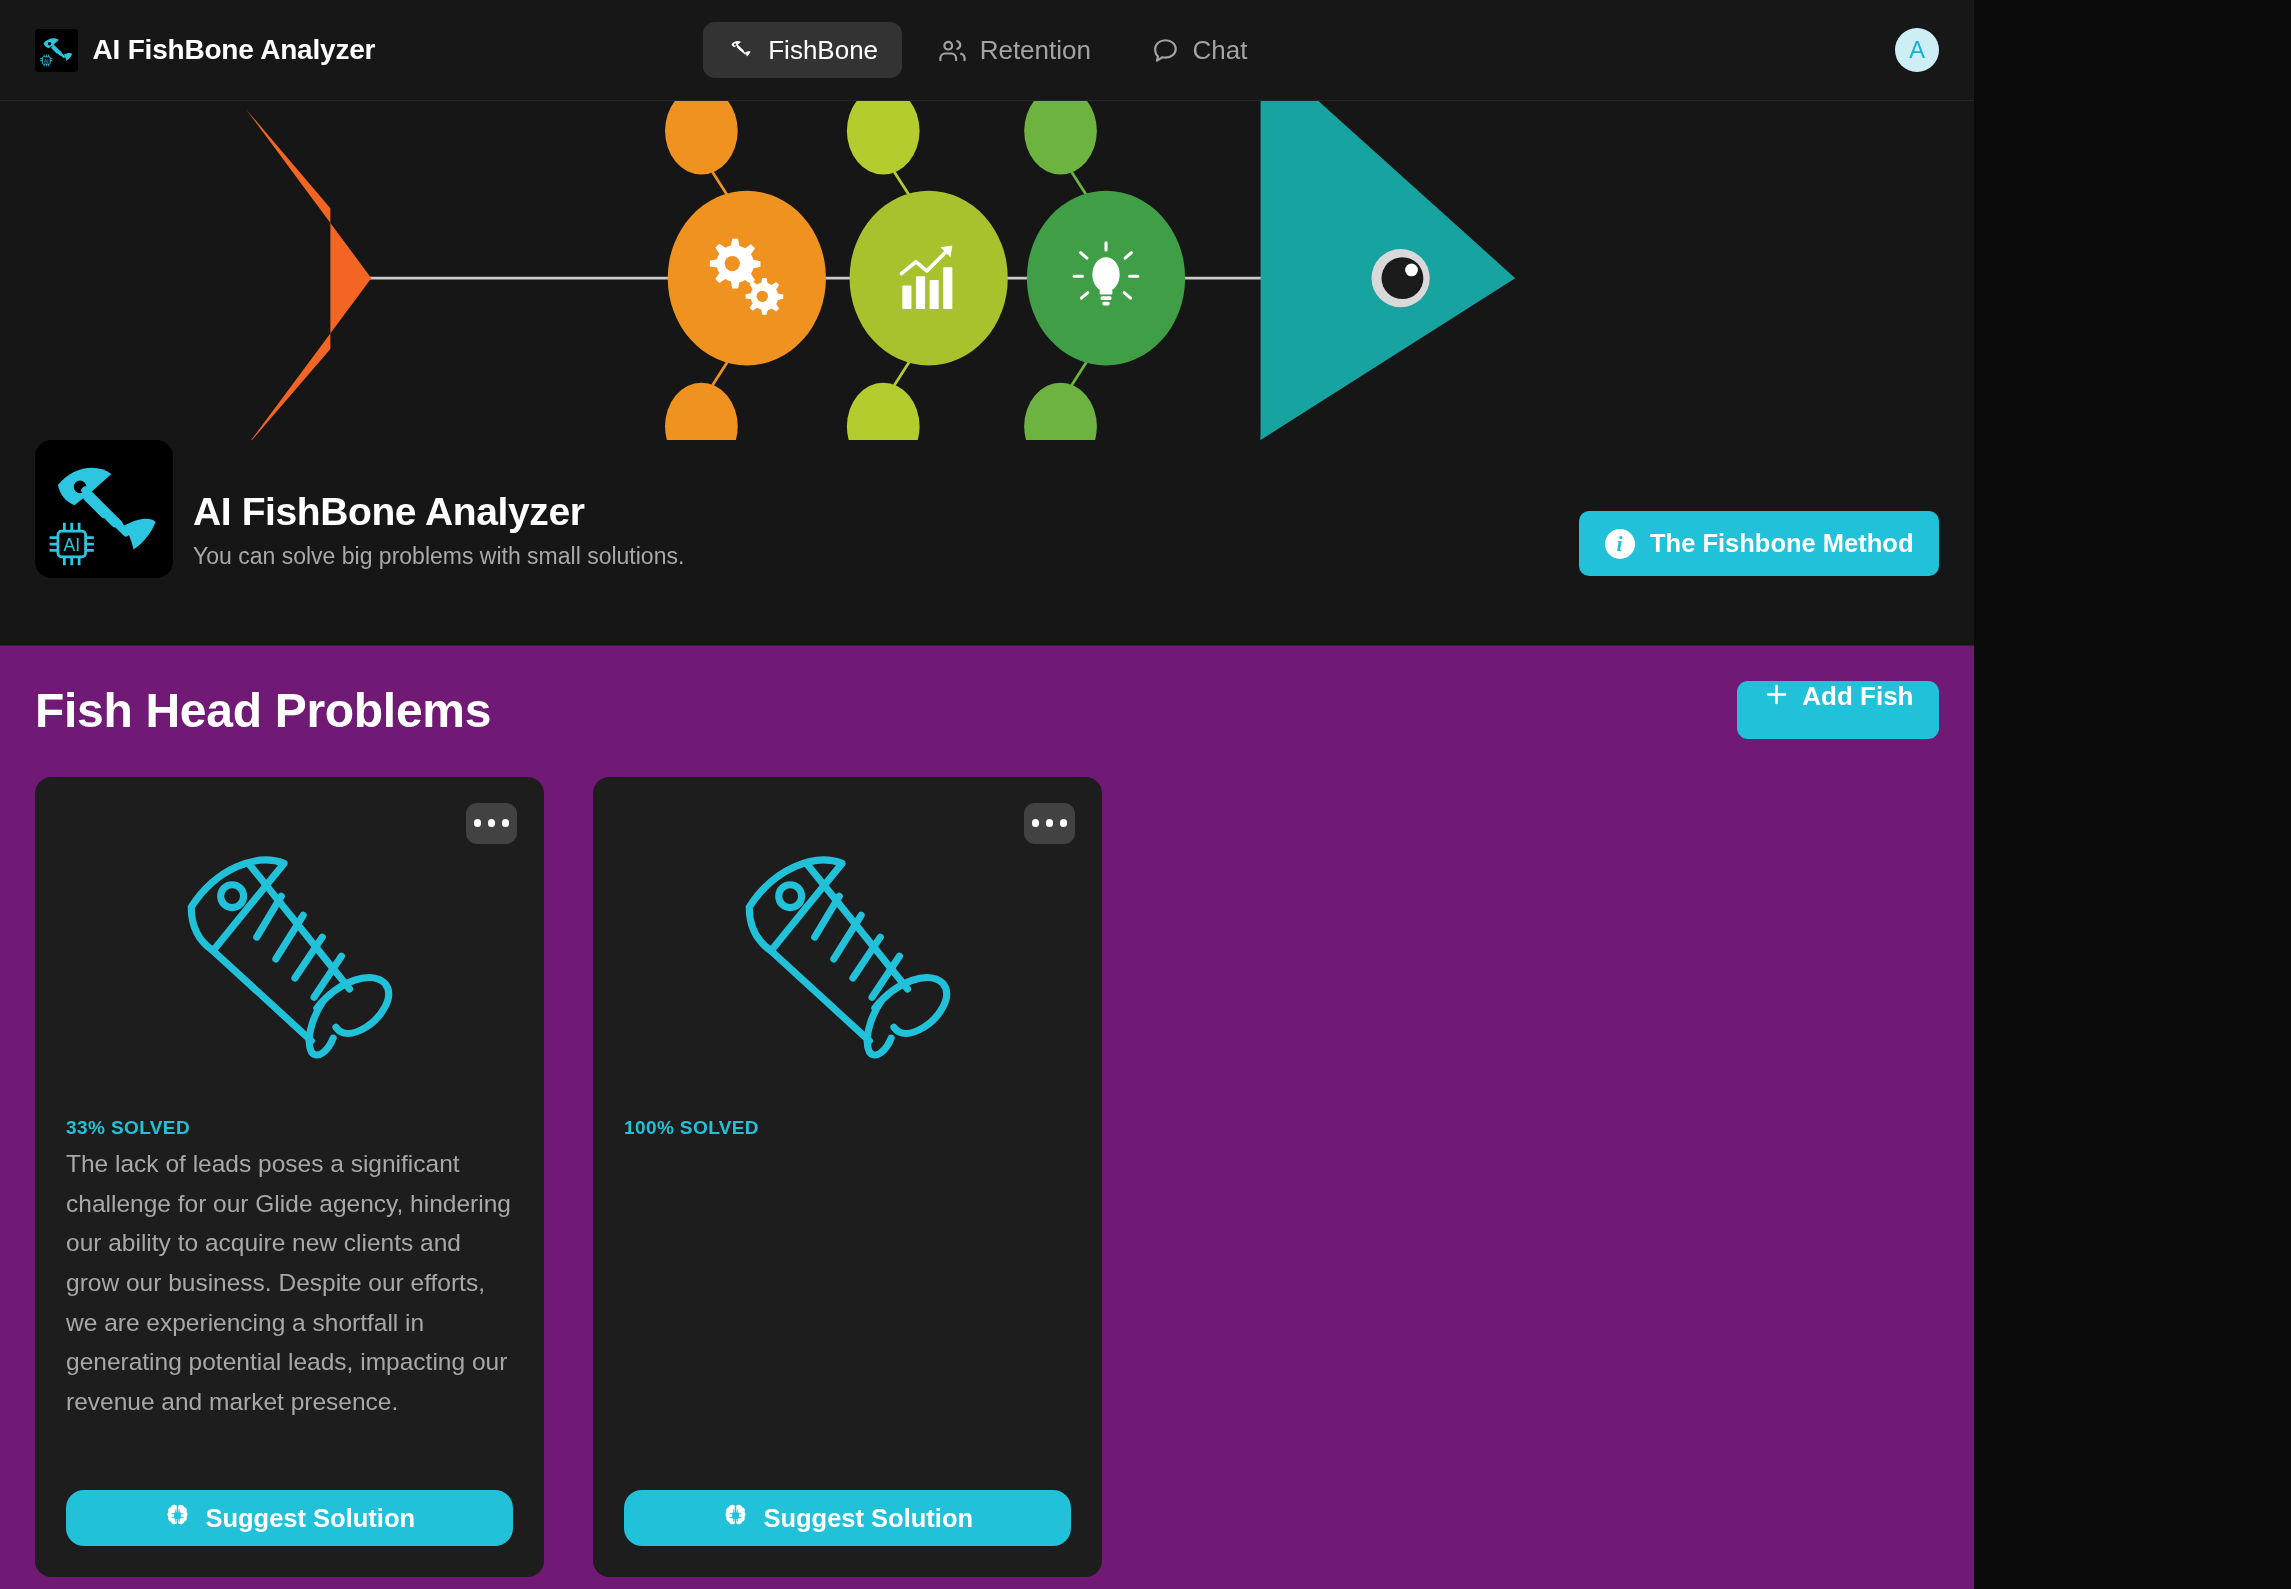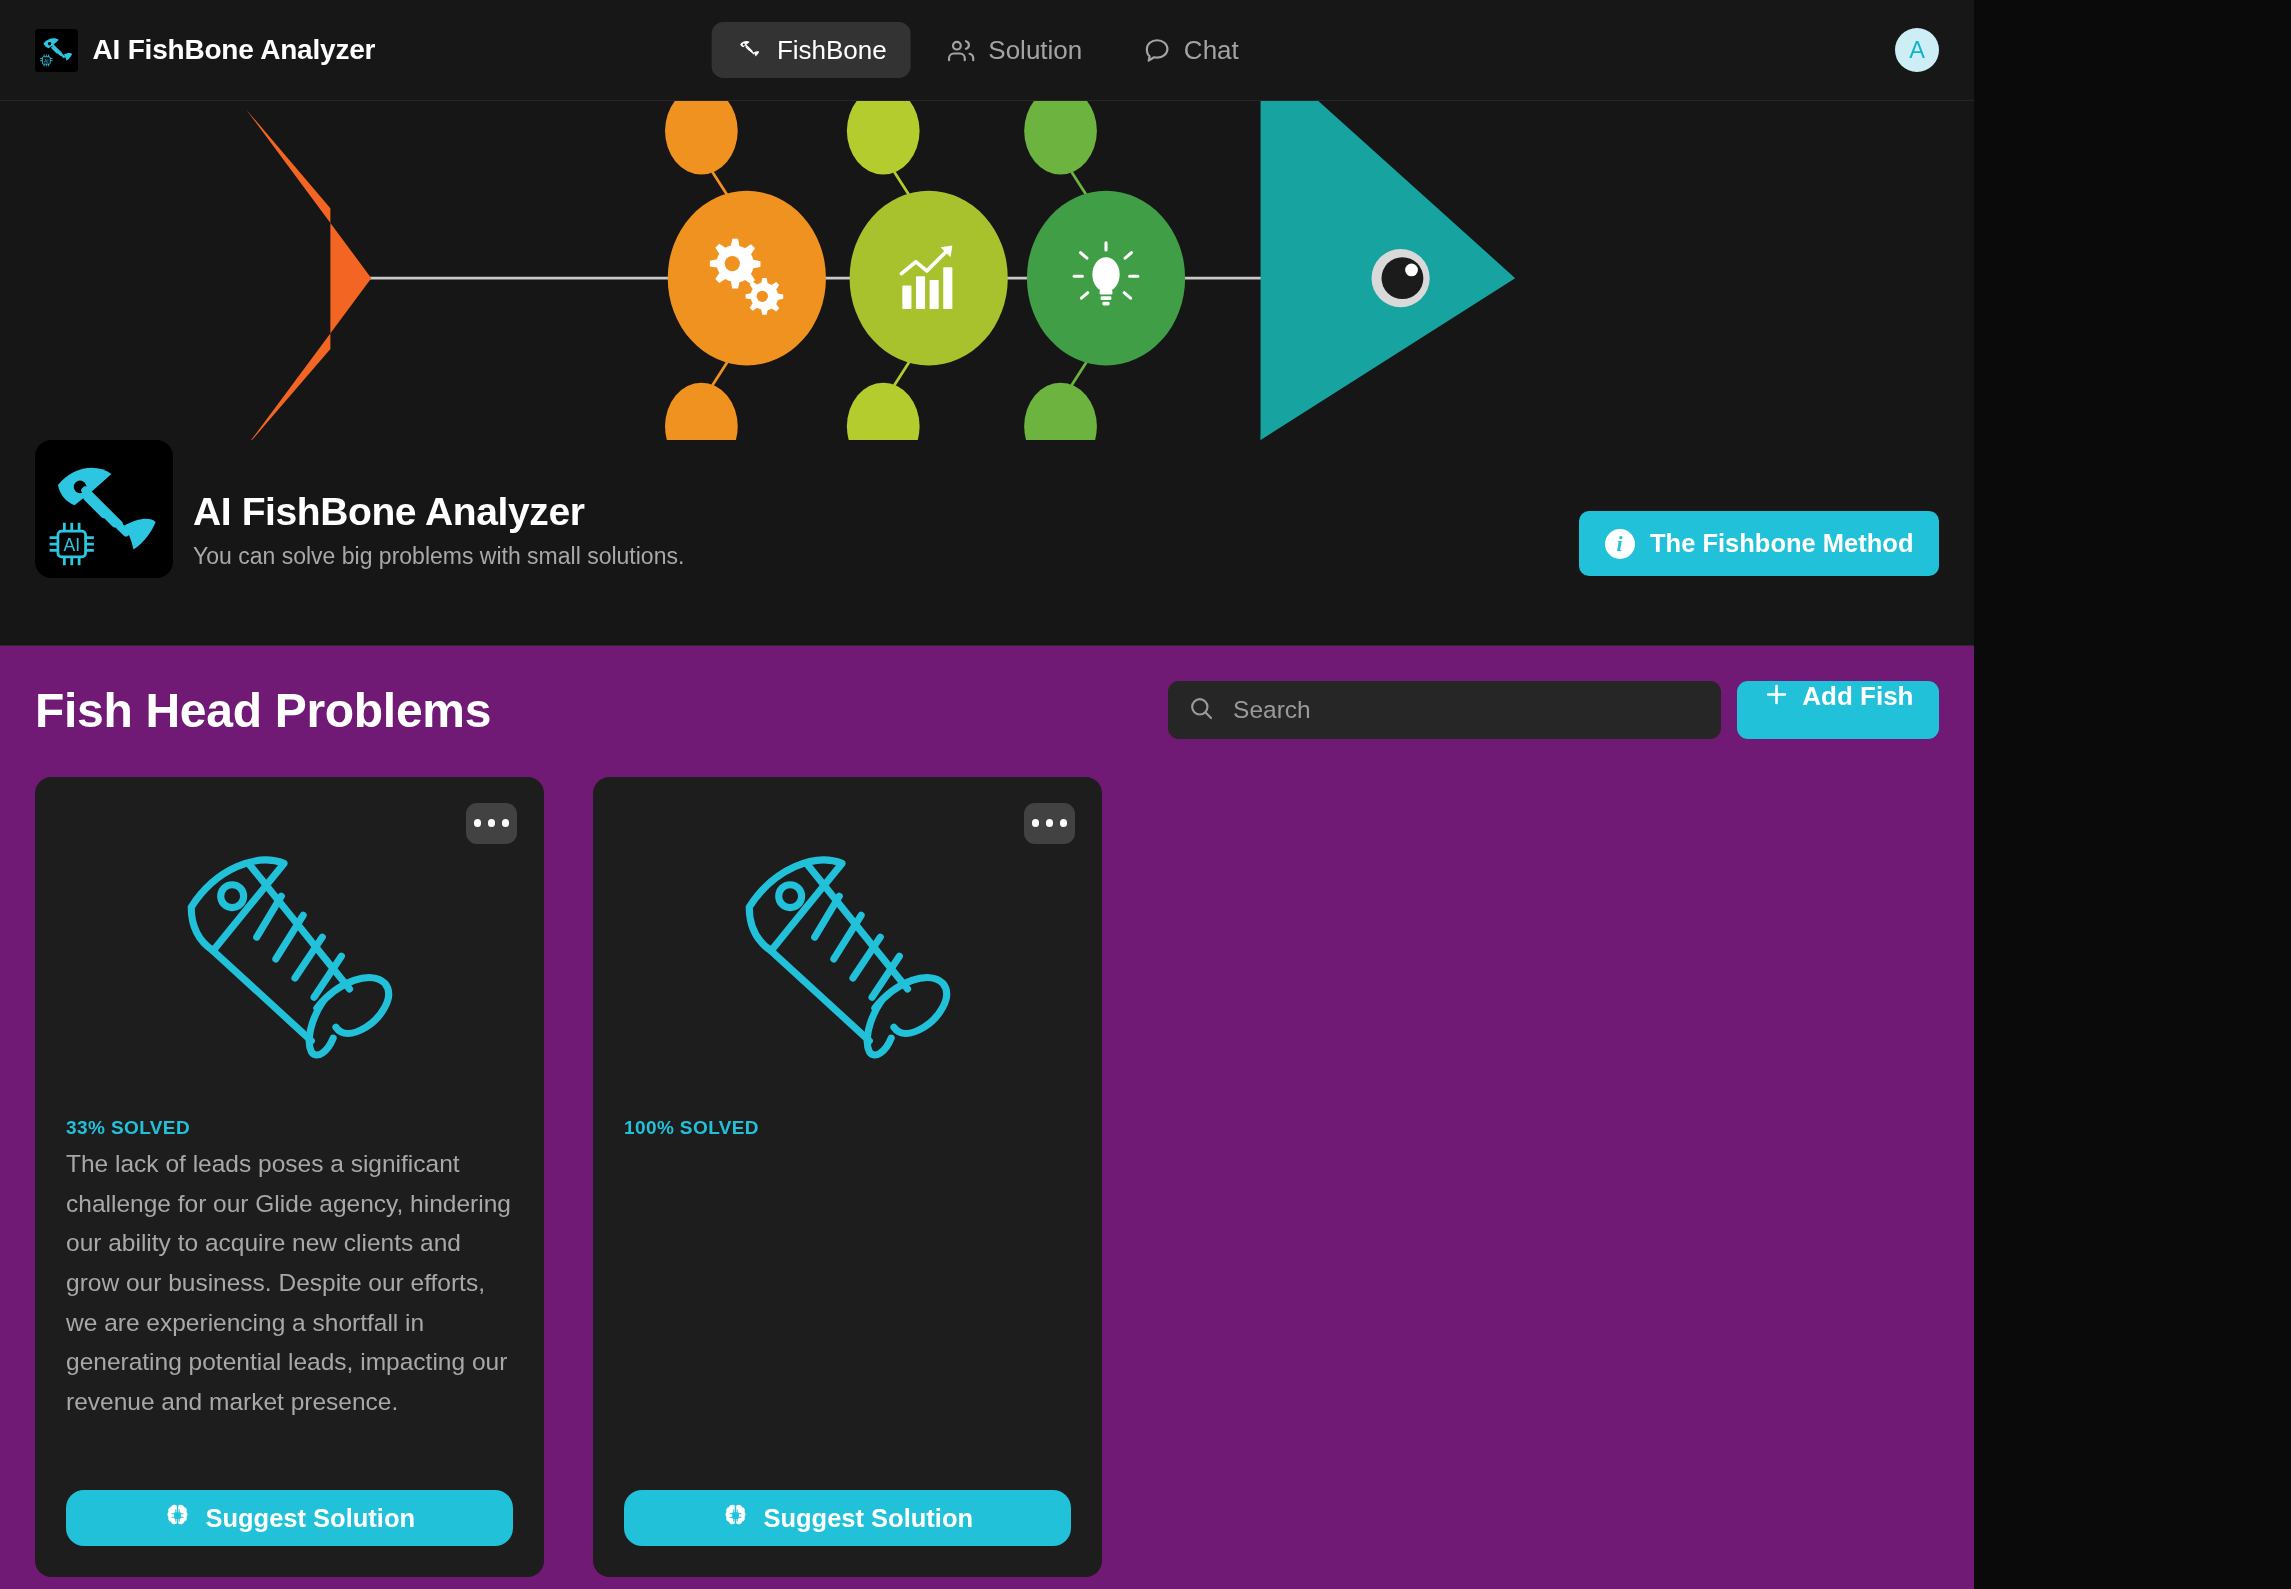--- a/index.html
+++ b/index.html
@@ -303,21 +303,21 @@
 
       <div class="nav-tab">
         <span class="tab-ico">
           <svg width="29" height="29" viewBox="0 0 24 24" fill="none" stroke="#a3a3a3" stroke-width="1.8" stroke-linecap="round" stroke-linejoin="round" aria-hidden="true">
             <path d="M15 20v-1.5a4 4 0 0 0-4-4H6a4 4 0 0 0-4 4V20"></path>
             <circle cx="8.5" cy="8" r="3.2"></circle>
             <path d="M16 4.3a3.2 3.2 0 0 1 0 6.2"></path>
             <path d="M22 20v-1.5a4 4 0 0 0-3-3.8"></path>
           </svg>
         </span>
-        <span>Solution</span>
+        <span>Retention</span>
       </div>
 
       <div class="nav-tab">
         <span class="tab-ico">
           <svg width="29" height="29" viewBox="0 0 24 24" fill="none" stroke="#a3a3a3" stroke-width="1.8" stroke-linecap="round" stroke-linejoin="round" aria-hidden="true">
             <path d="M12 3.5c4.7 0 8.5 3.2 8.5 7.2s-3.8 7.2-8.5 7.2c-.9 0-1.7-.1-2.5-.3L5 20.4l.8-3.6C4 15.4 3.5 13.4 3.5 10.7c0-4 3.8-7.2 8.5-7.2z"></path>
           </svg>
         </span>
         <span>Chat</span>
       </div>
@@ -429,29 +429,20 @@
       </button>
     </div>
   </div>
 
   <div class="content">
 
     <div class="section-head">
       <h2 class="section-title">Fish Head Problems</h2>
 
       <div class="section-tools">
-        <div class="search-box">
-          <span>
-            <svg width="27" height="27" viewBox="0 0 24 24" fill="none" stroke="#9a9a9a" stroke-width="1.9" stroke-linecap="round" aria-hidden="true">
-              <circle cx="10.5" cy="10.5" r="6.8"></circle>
-              <path d="M15.6 15.6 L20.5 20.5"></path>
-            </svg>
-          </span>
-          <input class="search-input" type="text" placeholder="Search" style="">
-        </div>
 
         <button class="add-btn">
           <span>
             <svg width="27" height="27" viewBox="0 0 24 24" fill="none" stroke="#ffffff" stroke-width="2.3" stroke-linecap="round" aria-hidden="true">
               <path d="M12 4.5v15M4.5 12h15"></path>
             </svg>
           </span>
           <span>Add Fish</span>
         </button>
       </div>

